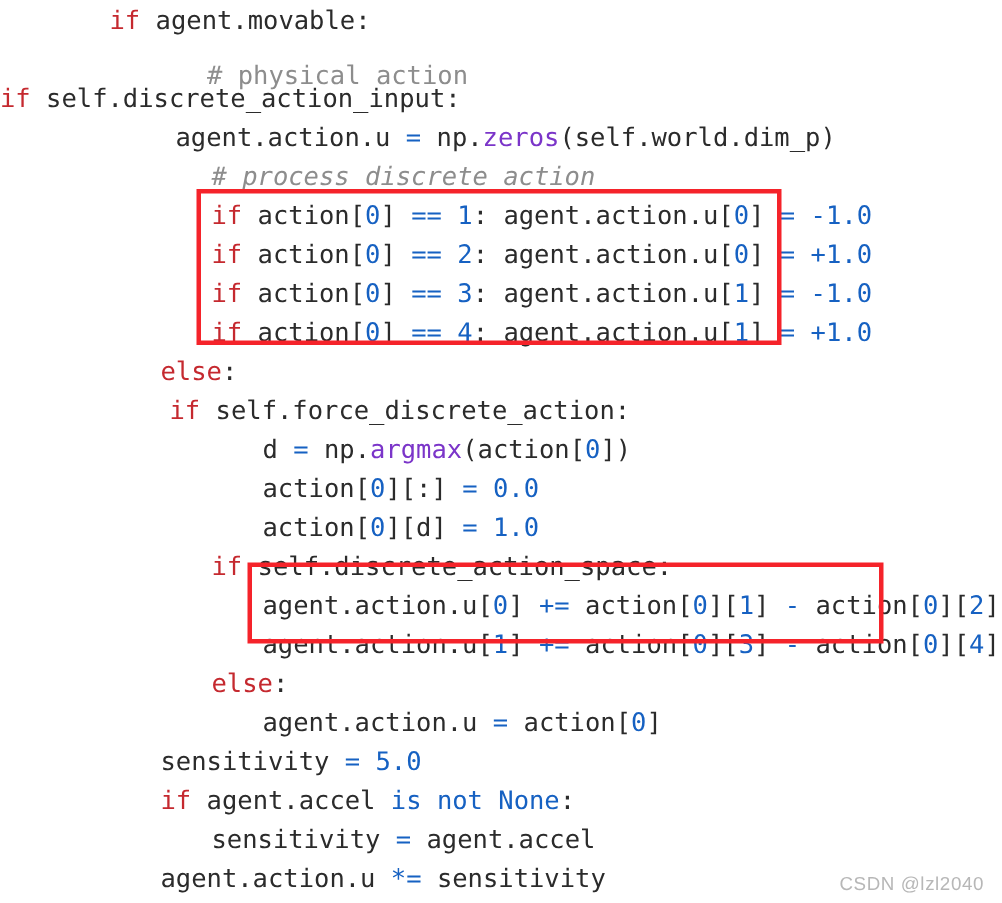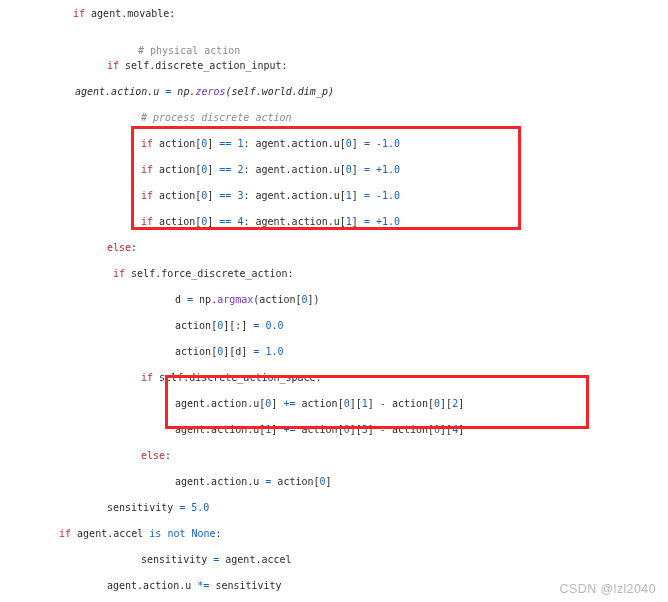--- a/index.html
+++ b/index.html
@@ -20,21 +20,21 @@
     inset: 0;
     background: #ffffff;
   }
 
   .code-line {
     position: absolute;
     left: 0;
     right: 0;
     height: 26px;
     line-height: 26px;
-    font-size: 10px;
+    font-size: 17px;
     white-space: pre;
     color: #2b2b2b;
     letter-spacing: 0px;
   }
 
   .code-line .ln-inner {
     display: inline-block;
     white-space: pre;
   }
 
@@ -67,39 +67,39 @@
     white-space: nowrap;
   }
 </style>
 </head>
 <body>
 
 <div id="code-canvas">
   <div id="code-lines">
       <div class="code-line" style="top: 1px;"><span class="ln-inner" style="margin-left: 73px;"><span class="tok-kw">if</span><span class="tok-plain"> agent.movable</span><span class="tok-punct">:</span></span></div>
       <div class="code-line" style="top: 38px; padding-left: 31px;"><span class="ln-inner" style="margin-left: 107px;"><span class="tok-com"># physical action</span></span></div>
-      <div class="code-line" style="top: 53px;"><span class="ln-inner" style="margin-left: 107px;"><span class="tok-kw">if</span><span class="tok-plain"> self.discrete_action_input</span><span class="tok-punct">:</span></span></div>
-      <div class="code-line" style="top: 79px;"><span class="ln-inner" style="margin-left: 75px; font-style: italic;"><span class="tok-plain">agent.action.u </span><span class="tok-op">=</span><span class="tok-plain"> np.</span><span class="tok-fn">zeros</span><span class="tok-punct">(</span><span class="tok-plain">self.world.dim_p</span><span class="tok-punct">)</span></span></div>
+      <div class="code-line" style="top: 53px;"><span class="ln-inner" style=""><span class="tok-kw">if</span><span class="tok-plain"> self.discrete_action_input</span><span class="tok-punct">:</span></span></div>
+      <div class="code-line" style="top: 79px;"><span class="ln-inner" style="margin-left: 117px;"><span class="tok-plain">agent.action.u </span><span class="tok-op">=</span><span class="tok-plain"> np.</span><span class="tok-fn">zeros</span><span class="tok-punct">(</span><span class="tok-plain">self.world.dim_p</span><span class="tok-punct">)</span></span></div>
       <div class="code-line" style="top: 105px;"><span class="ln-inner" style="margin-left: 141px; font-style: italic;"><span class="tok-com"># process discrete action</span></span></div>
       <div class="code-line" style="top: 131px;"><span class="ln-inner" style="margin-left: 141px;"><span class="tok-kw">if</span><span class="tok-plain"> action</span><span class="tok-punct">[</span><span class="tok-num">0</span><span class="tok-punct">]</span><span class="tok-plain"> </span><span class="tok-op">==</span><span class="tok-plain"> </span><span class="tok-num">1</span><span class="tok-punct">:</span><span class="tok-plain"> agent.action.u</span><span class="tok-punct">[</span><span class="tok-num">0</span><span class="tok-punct">]</span><span class="tok-plain"> </span><span class="tok-op">=</span><span class="tok-plain"> </span><span class="tok-num">-1.0</span></span></div>
       <div class="code-line" style="top: 157px;"><span class="ln-inner" style="margin-left: 141px;"><span class="tok-kw">if</span><span class="tok-plain"> action</span><span class="tok-punct">[</span><span class="tok-num">0</span><span class="tok-punct">]</span><span class="tok-plain"> </span><span class="tok-op">==</span><span class="tok-plain"> </span><span class="tok-num">2</span><span class="tok-punct">:</span><span class="tok-plain"> agent.action.u</span><span class="tok-punct">[</span><span class="tok-num">0</span><span class="tok-punct">]</span><span class="tok-plain"> </span><span class="tok-op">=</span><span class="tok-plain"> </span><span class="tok-num">+1.0</span></span></div>
       <div class="code-line" style="top: 183px;"><span class="ln-inner" style="margin-left: 141px;"><span class="tok-kw">if</span><span class="tok-plain"> action</span><span class="tok-punct">[</span><span class="tok-num">0</span><span class="tok-punct">]</span><span class="tok-plain"> </span><span class="tok-op">==</span><span class="tok-plain"> </span><span class="tok-num">3</span><span class="tok-punct">:</span><span class="tok-plain"> agent.action.u</span><span class="tok-punct">[</span><span class="tok-num">1</span><span class="tok-punct">]</span><span class="tok-plain"> </span><span class="tok-op">=</span><span class="tok-plain"> </span><span class="tok-num">-1.0</span></span></div>
       <div class="code-line" style="top: 209px;"><span class="ln-inner" style="margin-left: 141px;"><span class="tok-kw">if</span><span class="tok-plain"> action</span><span class="tok-punct">[</span><span class="tok-num">0</span><span class="tok-punct">]</span><span class="tok-plain"> </span><span class="tok-op">==</span><span class="tok-plain"> </span><span class="tok-num">4</span><span class="tok-punct">:</span><span class="tok-plain"> agent.action.u</span><span class="tok-punct">[</span><span class="tok-num">1</span><span class="tok-punct">]</span><span class="tok-plain"> </span><span class="tok-op">=</span><span class="tok-plain"> </span><span class="tok-num">+1.0</span></span></div>
       <div class="code-line" style="top: 235px;"><span class="ln-inner" style="margin-left: 107px;"><span class="tok-kw">else</span><span class="tok-punct">:</span></span></div>
       <div class="code-line" style="top: 261px;"><span class="ln-inner" style="margin-left: 113px;"><span class="tok-kw">if</span><span class="tok-plain"> self.force_discrete_action</span><span class="tok-punct">:</span></span></div>
       <div class="code-line" style="top: 287px;"><span class="ln-inner" style="margin-left: 175px;"><span class="tok-plain">d </span><span class="tok-op">=</span><span class="tok-plain"> np.</span><span class="tok-fn">argmax</span><span class="tok-punct">(</span><span class="tok-plain">action</span><span class="tok-punct">[</span><span class="tok-num">0</span><span class="tok-punct">])</span></span></div>
       <div class="code-line" style="top: 313px;"><span class="ln-inner" style="margin-left: 175px;"><span class="tok-plain">action</span><span class="tok-punct">[</span><span class="tok-num">0</span><span class="tok-punct">][:]</span><span class="tok-plain"> </span><span class="tok-op">=</span><span class="tok-plain"> </span><span class="tok-num">0.0</span></span></div>
       <div class="code-line" style="top: 339px;"><span class="ln-inner" style="margin-left: 175px;"><span class="tok-plain">action</span><span class="tok-punct">[</span><span class="tok-num">0</span><span class="tok-punct">][</span><span class="tok-plain">d</span><span class="tok-punct">]</span><span class="tok-plain"> </span><span class="tok-op">=</span><span class="tok-plain"> </span><span class="tok-num">1.0</span></span></div>
       <div class="code-line" style="top: 365px;"><span class="ln-inner" style="margin-left: 141px; text-align: right;"><span class="tok-kw">if</span><span class="tok-plain"> self.discrete_action_space</span><span class="tok-punct">:</span></span></div>
       <div class="code-line" style="top: 391px;"><span class="ln-inner" style="margin-left: 175px;"><span class="tok-plain">agent.action.u</span><span class="tok-punct">[</span><span class="tok-num">0</span><span class="tok-punct">]</span><span class="tok-plain"> </span><span class="tok-op">+=</span><span class="tok-plain"> action</span><span class="tok-punct">[</span><span class="tok-num">0</span><span class="tok-punct">][</span><span class="tok-num">1</span><span class="tok-punct">]</span><span class="tok-plain"> </span><span class="tok-op">-</span><span class="tok-plain"> action</span><span class="tok-punct">[</span><span class="tok-num">0</span><span class="tok-punct">][</span><span class="tok-num">2</span><span class="tok-punct">]</span></span></div>
       <div class="code-line" style="top: 417px;"><span class="ln-inner" style="margin-left: 175px;"><span class="tok-plain">agent.action.u</span><span class="tok-punct">[</span><span class="tok-num">1</span><span class="tok-punct">]</span><span class="tok-plain"> </span><span class="tok-op">+=</span><span class="tok-plain"> action</span><span class="tok-punct">[</span><span class="tok-num">0</span><span class="tok-punct">][</span><span class="tok-num">3</span><span class="tok-punct">]</span><span class="tok-plain"> </span><span class="tok-op">-</span><span class="tok-plain"> action</span><span class="tok-punct">[</span><span class="tok-num">0</span><span class="tok-punct">][</span><span class="tok-num">4</span><span class="tok-punct">]</span></span></div>
       <div class="code-line" style="top: 443px;"><span class="ln-inner" style="margin-left: 141px;"><span class="tok-kw">else</span><span class="tok-punct">:</span></span></div>
       <div class="code-line" style="top: 469px;"><span class="ln-inner" style="margin-left: 175px;"><span class="tok-plain">agent.action.u </span><span class="tok-op">=</span><span class="tok-plain"> action</span><span class="tok-punct">[</span><span class="tok-num">0</span><span class="tok-punct">]</span></span></div>
       <div class="code-line" style="top: 495px;"><span class="ln-inner" style="margin-left: 107px;"><span class="tok-plain">sensitivity </span><span class="tok-op">=</span><span class="tok-plain"> </span><span class="tok-num">5.0</span></span></div>
-      <div class="code-line" style="top: 521px;"><span class="ln-inner" style="margin-left: 59px; text-align: right;"><span class="tok-kw">if</span><span class="tok-plain"> agent.accel </span><span class="tok-op">is not None</span><span class="tok-punct">:</span></span></div>
+      <div class="code-line" style="top: 521px;"><span class="ln-inner" style="margin-left: 107px; text-align: right;"><span class="tok-kw">if</span><span class="tok-plain"> agent.accel </span><span class="tok-op">is not None</span><span class="tok-punct">:</span></span></div>
       <div class="code-line" style="top: 547px;"><span class="ln-inner" style="margin-left: 141px;"><span class="tok-plain">sensitivity </span><span class="tok-op">=</span><span class="tok-plain"> agent.accel</span></span></div>
       <div class="code-line" style="top: 573px;"><span class="ln-inner" style="margin-left: 107px;"><span class="tok-plain">agent.action.u </span><span class="tok-op">*=</span><span class="tok-plain"> sensitivity</span></span></div>
       <div class="code-line" style="top: 599px;"><span class="ln-inner" style="margin-left: 107px;"></span></div>
     </div>
   <div id="annotation-layer">
       <div class="anno-box" style="left: 131px; top: 126px; width: 390px; height: 104px; border-color: rgb(245, 35, 42);"></div>
       <div class="anno-box" style="left: 165px; top: 375px; width: 424px; height: 54px; border-color: rgb(245, 35, 42);"></div>
     </div>
   <div class="watermark">CSDN @lzl2040</div>
 </div>

